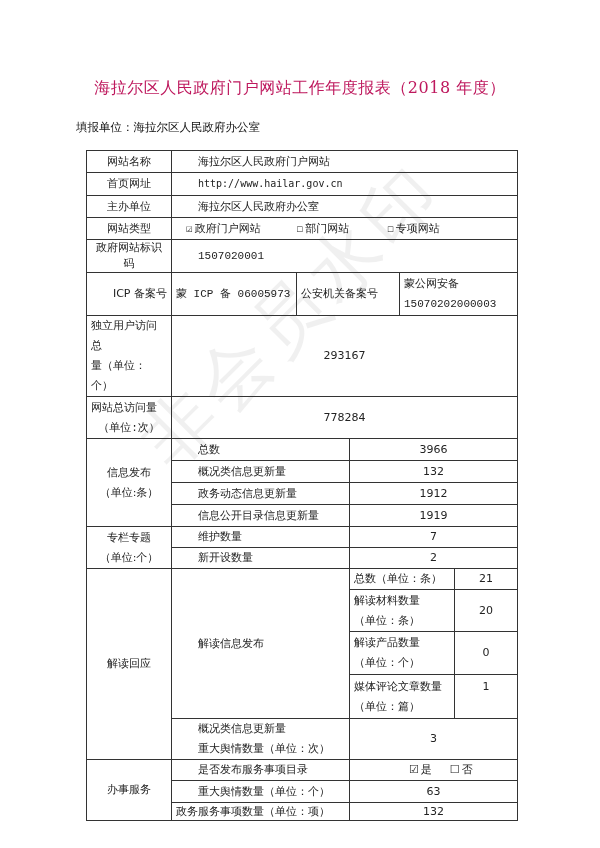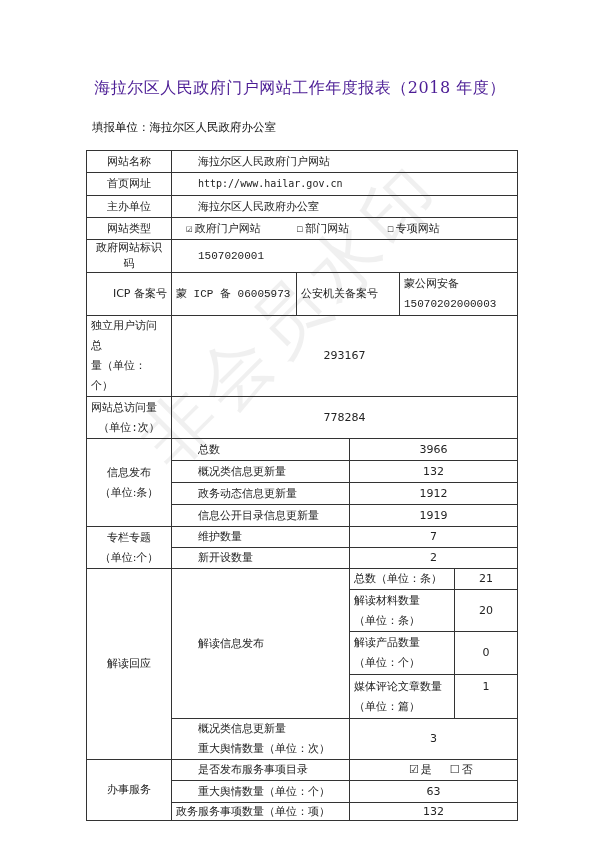--- a/index.html
+++ b/index.html
@@ -1,20 +1,20 @@
 <!DOCTYPE html>
 <html><head>
 <meta charset="utf-8">
 <style>
   html, body { margin:0; padding:0; background:#ffffff; }
   body { width:600px; height:848px; position:relative; overflow:hidden;
          font-family: "DejaVu Sans", "Liberation Sans", sans-serif; color:#222; }
   .title { position:absolute; top:78px; left:0; width:600px; text-align:center;
-           font-family:"DejaVu Serif","Liberation Serif",serif; font-size:16px; color:#4c1d95; letter-spacing:0.5px; }
-  .filler { position:absolute; top:120px; left:92px; font-size:11.5px; color:#111; }
+           font-family:"DejaVu Serif","Liberation Serif",serif; font-size:16px; color:#be185d; letter-spacing:0.5px; }
+  .filler { position:absolute; top:120px; left:76px; font-size:11.5px; color:#111; }
   .tbl { position:absolute; left:86px; top:150px; width:431px; border-collapse:collapse; table-layout:fixed; font-size:11px; }
   .tbl td { border:1px solid #333; padding:0 4px; vertical-align:middle; line-height:20px; }
   .c { text-align:center; }
   .l { text-align:left;font-family:Liberation Mono, monospace; }
   .pl { padding-left:26px !important; }
   .mono { font-family:"DejaVu Sans Mono","Liberation Mono",monospace; font-size:10px; }
   .cb { display:inline-block; margin-right:2px; }
   .wm { position:absolute; left:120px; top:420px; font-size:72px; color:rgba(0,0,0,0.06);
         transform:rotate(-45deg); transform-origin:left top; white-space:nowrap; pointer-events:none;
         font-family:"DejaVu Sans",sans-serif; letter-spacing:6px; }

